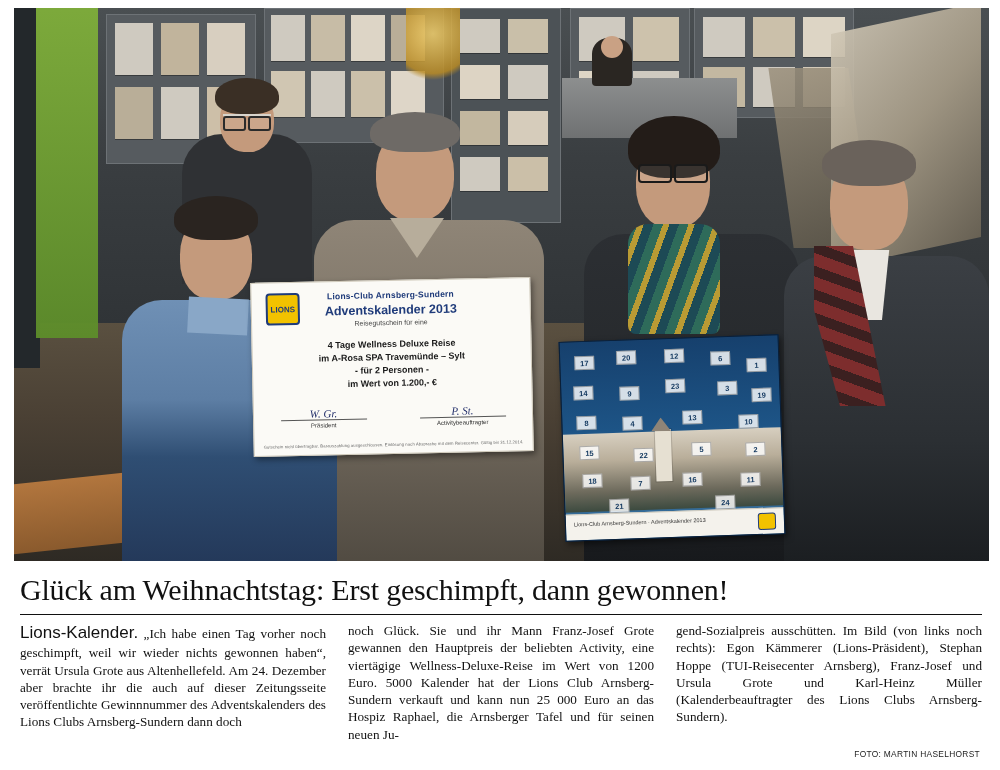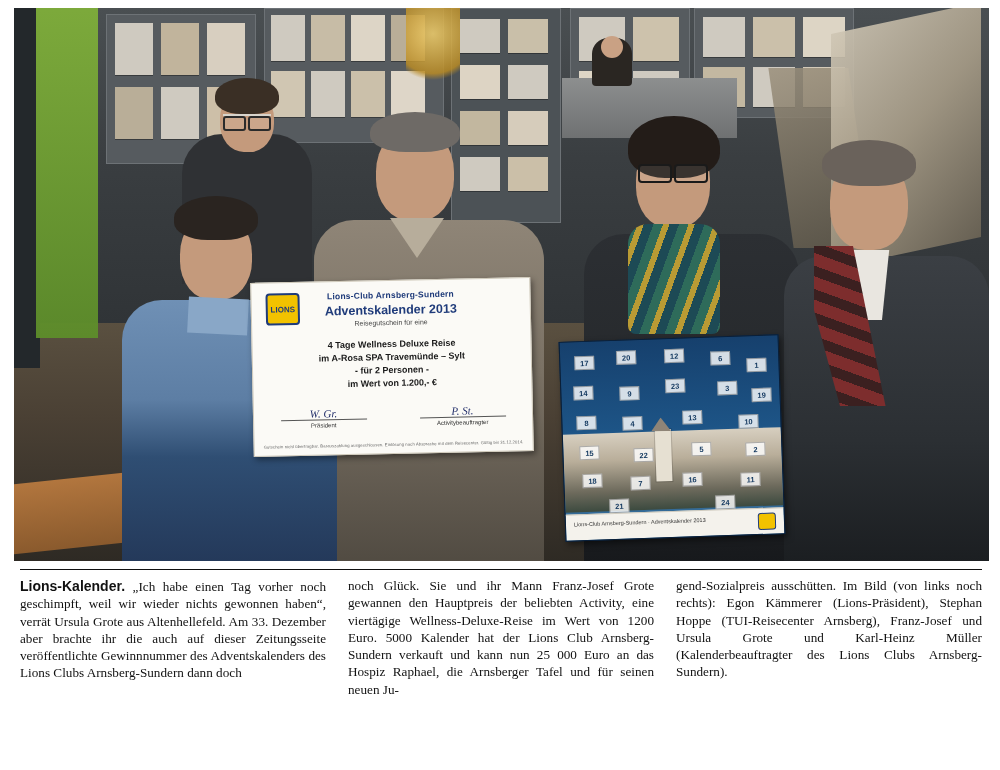--- a/index.html
+++ b/index.html
@@ -289,21 +289,21 @@
     display: flex;
     gap: 22px;
     margin: 7px 6px 0 6px;
     font-family: "Liberation Serif", serif;
     font-size: 13.2px;
     line-height: 1.31;
     color: #111;
     text-align: justify;
   }
   .col { width: 310px; }
-  .lead { font-family: "Liberation Sans", sans-serif; font-weight: bold; font-size: 14px; }
+  .lead { font-family: "Liberation Sans", sans-serif; font-weight: normal; font-size: 17px; }
   .credit {
     text-align: right;
     margin: 6px 8px 0 0;
     font-family: "Liberation Sans", sans-serif;
     font-size: 8.4px;
     letter-spacing: .3px;
     color: #222;
   }
 </style>
 </head>
@@ -457,28 +457,30 @@
         </div>
         <div class="cal-bar">
           <div class="cal-text">Lions-Club Arnsberg-Sundern · Adventskalender 2013</div>
           <div class="cal-logo"></div>
         </div>
       </div>
 
     </div>
   </div>
 
+  <h1 class="headline">Glück am Weihnachtstag: Erst geschimpft, dann gewonnen!</h1>
   <div class="rule"></div>
 
   <div class="cols">
     <div class="col">
-      <span class="lead">Lions-Kalender.</span><span> „Ich habe einen Tag vorher noch geschimpft, weil wir wieder nichts gewonnen haben“, verrät Ursula Grote aus Altenhellefeld. Am 33. Dezember aber brachte ihr die auch auf dieser Zeitungsseite veröffentlichte Gewinnnummer des Adventskalenders des Lions Clubs Arnsberg-Sundern dann doch</span>
+      <span class="lead">Lions-Kalender.</span><span> „Ich habe einen Tag vorher noch geschimpft, weil wir wieder nichts gewonnen haben“, verrät Ursula Grote aus Altenhellefeld. Am 24. Dezember aber brachte ihr die auch auf dieser Zeitungsseite veröffentlichte Gewinnnummer des Adventskalenders des Lions Clubs Arnsberg-Sundern dann doch</span>
     </div>
     <div class="col">
       <span>noch Glück. Sie und ihr Mann Franz-Josef Grote gewannen den Hauptpreis der beliebten Activity, eine viertägige Wellness-Deluxe-Reise im Wert von 1200 Euro. 5000 Kalender hat der Lions Club Arnsberg-Sundern verkauft und kann nun 25 000 Euro an das Hospiz Raphael, die Arnsberger Tafel und für seinen neuen Ju-</span>
     </div>
     <div class="col">
       <span>gend-Sozialpreis ausschütten. Im Bild (von links noch rechts): Egon Kämmerer (Lions-Präsident), Stephan Hoppe (TUI-Reisecenter Arnsberg), Franz-Josef und Ursula Grote und Karl-Heinz Müller (Kalenderbeauftragter des Lions Clubs Arnsberg-Sundern).</span>
     </div>
   </div>
 
+  <div class="credit">FOTO: MARTIN HASELHORST</div>
 
 </div>
 
 </body></html>

